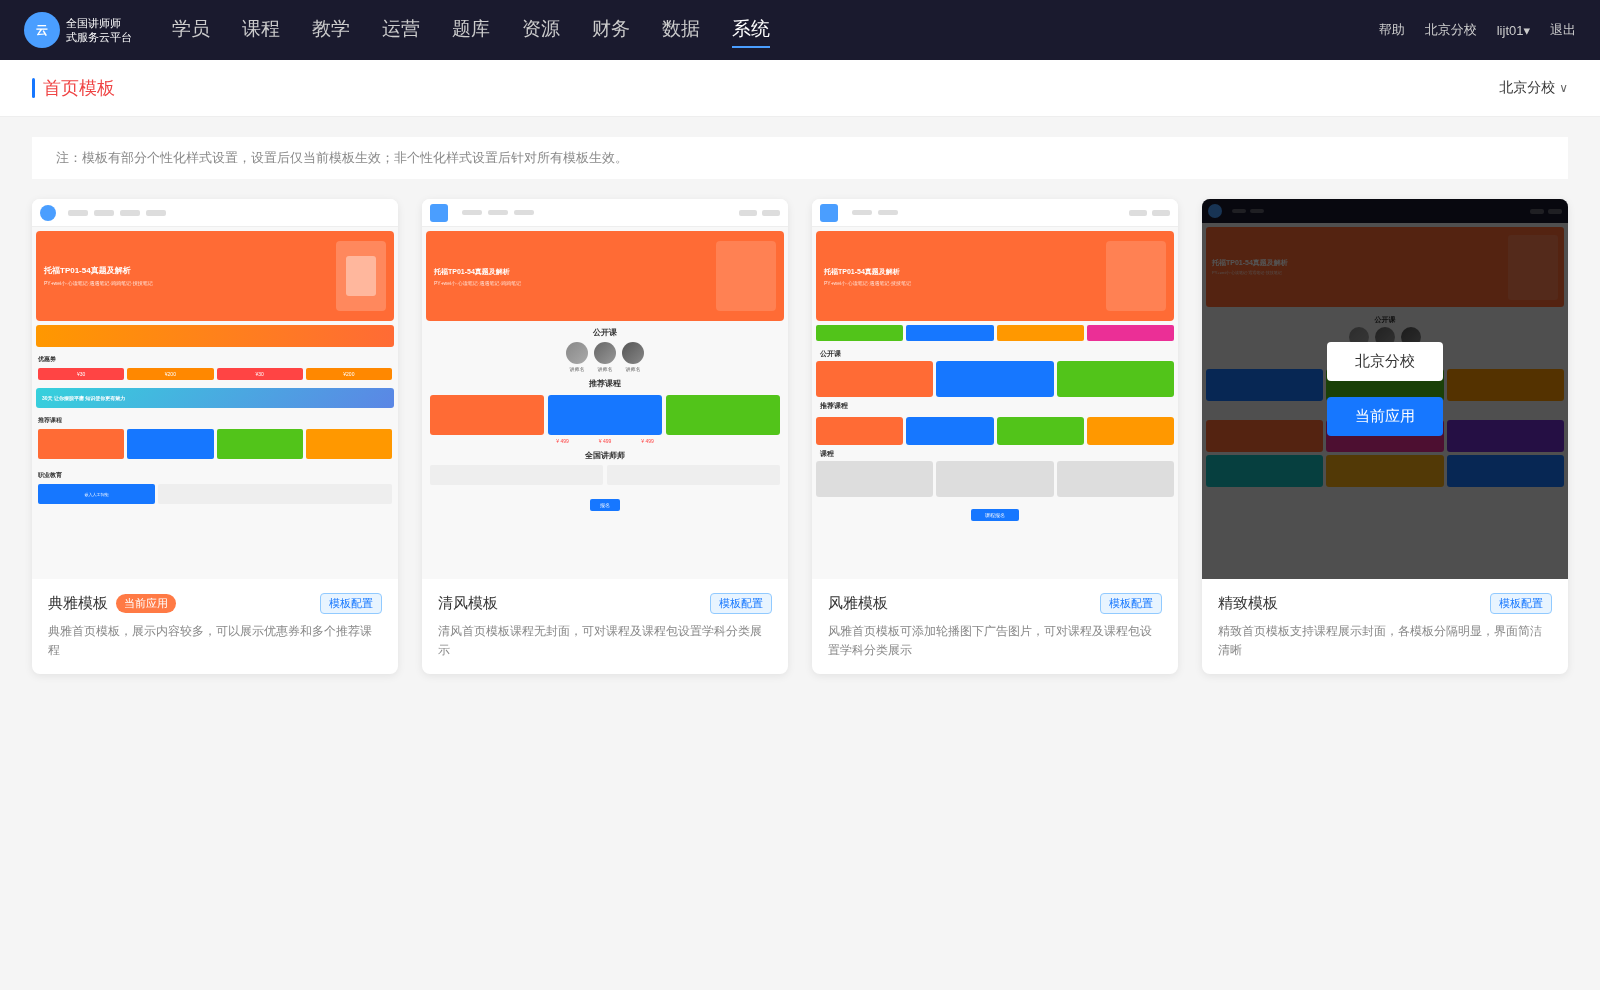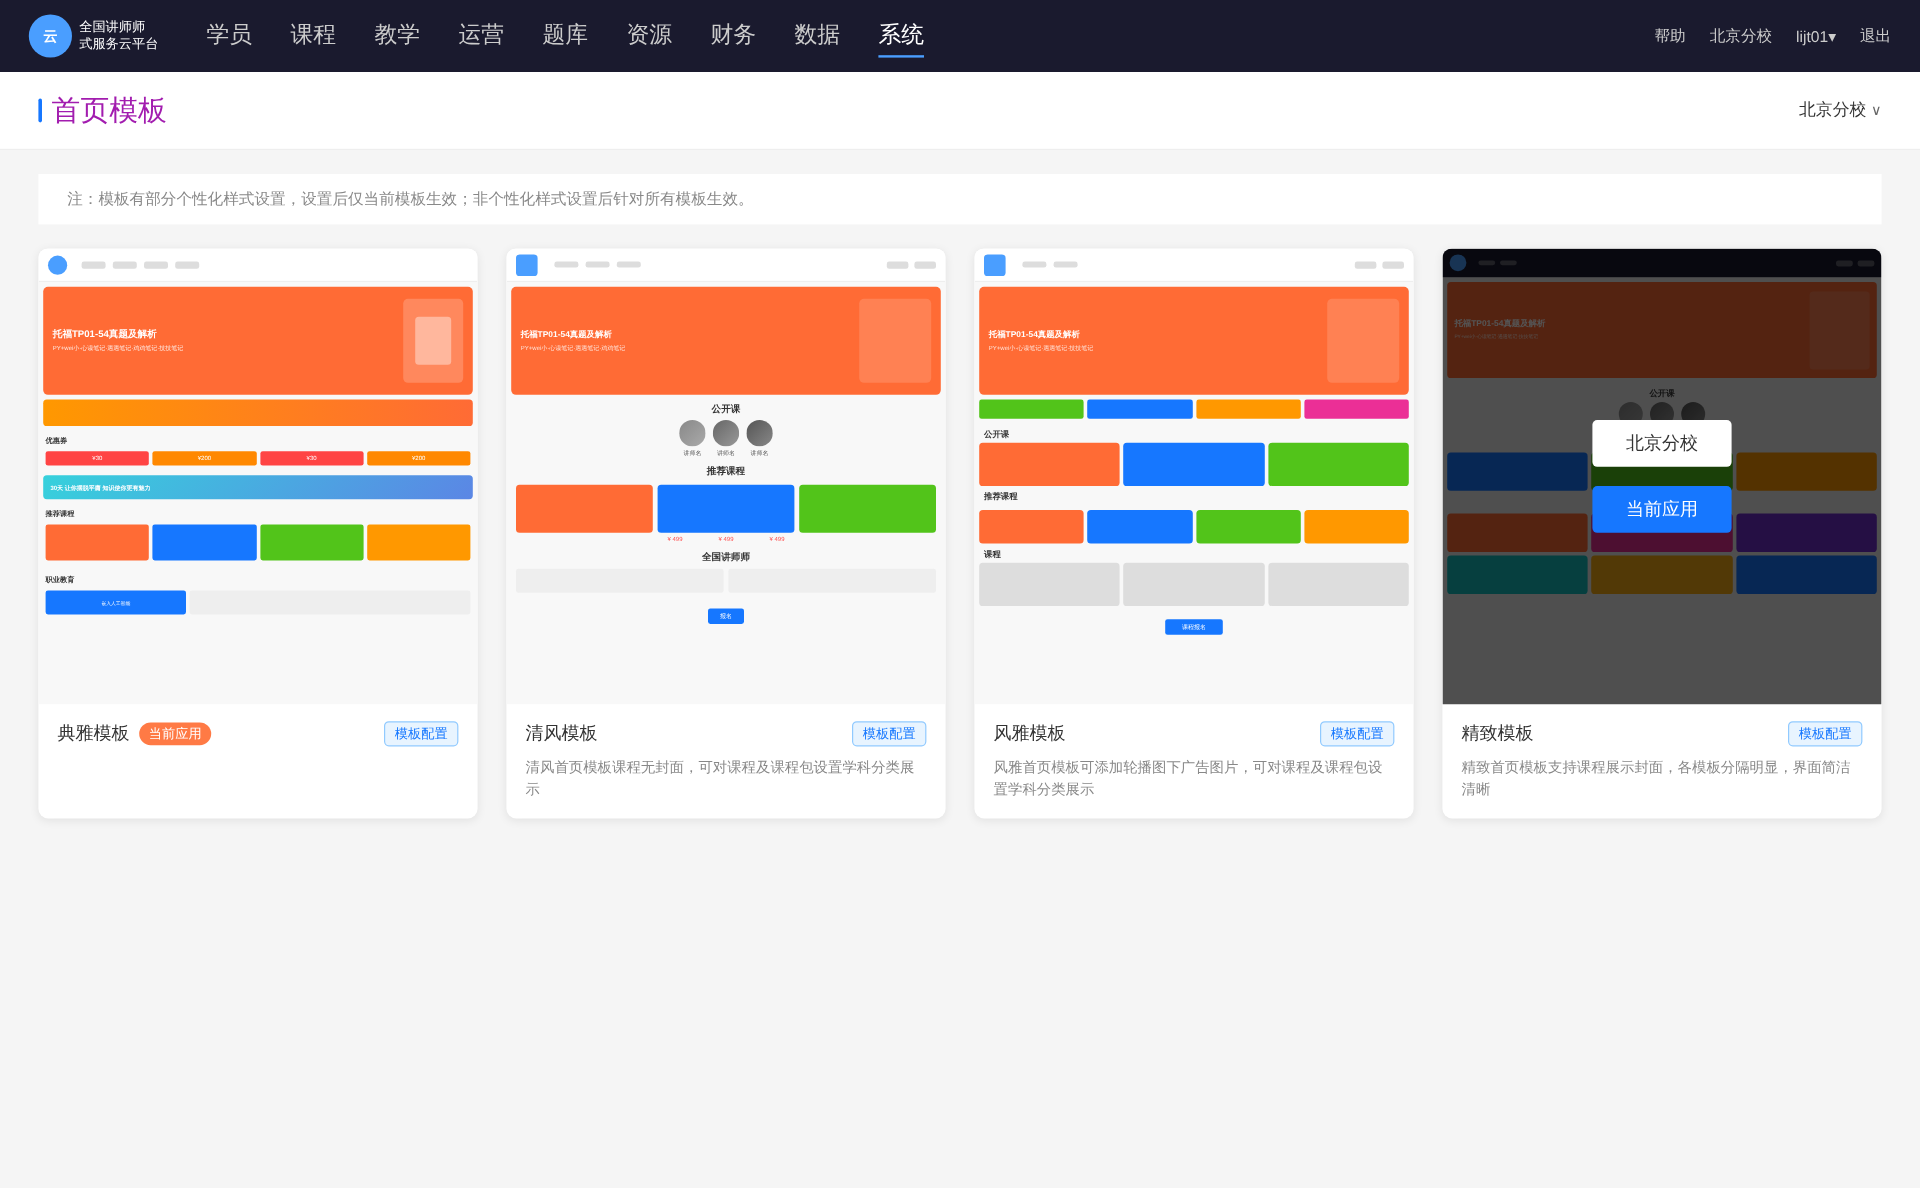--- a/index.html
+++ b/index.html
@@ -12,21 +12,21 @@
     .nav-logo-text { color: white; font-size: 11px; line-height: 1.3; }
     .nav-logo-text span { display: block; }
     .nav-menu { display: flex; gap: 32px; flex: 1; }
     .nav-item { color: #ccc; font-size: 19px; cursor: pointer; padding: 4px 0; text-decoration: none; }
     .nav-item.active { color: white; border-bottom: 2px solid #4a9eff; }
     .nav-right { display: flex; gap: 20px; align-items: center; }
     .nav-right span { color: #ccc; font-size: 13px; cursor: pointer; }
 
     
     .page-header { background: white; padding: 16px 32px; display: flex; align-items: center; justify-content: space-between; border-bottom: 1px solid #eee; }
-    .page-title { font-size: 24px; font-weight: 500; color: #a21caf; display: flex; align-items: center; gap: 8px; }
+    .page-title { font-size: 18px; font-weight: 500; color: #ef4444; display: flex; align-items: center; gap: 8px; }
     .page-title::before { content: ''; display: inline-block; width: 3px; height: 20px; background: #1677ff; border-radius: 2px; }
     .page-branch { font-size: 14px; color: #333; cursor: pointer; display: flex; align-items: center; gap: 4px; }
     .page-branch::after { content: '∨'; font-size: 12px; color: #666; }
 
     
     .main { padding: 20px 32px; background: #f5f5f5; min-height: calc(100vh - 100px); }
     .tabs { display: flex; border-bottom: 2px solid #eee; }
     .tab { padding: 14px 28px; font-size: 14px; cursor: pointer; color: #666; position: relative; }
     .tab.active { color: #1677ff; font-weight: 500; }
     .tab.active::after { content: ''; position: absolute; bottom: -2px; left: 0; right: 0; height: 2px; background: #1677ff; }
@@ -240,20 +240,21 @@
           <button class="btn-preview">预览模板</button>
           <button class="btn-apply">应用模板</button>
         </div>
       </div>
       <div class="template-info">
         <div class="template-name-row">
           <span class="template-name">典雅模板</span>
           <span class="badge-current">当前应用</span>
           <span class="badge-config">模板配置</span>
         </div>
+        <div class="template-desc">典雅首页模板，展示内容较多，可以展示优惠券和多个推荐课程</div>
       </div>
     </div>
 
     <div class="template-card">
       <div class="template-preview">
         <div class="mock-template t2">
           <div class="t2-header">
             <div class="t2-logo"></div>
             <div style="flex:1;display:flex;gap:6px;margin-left:8px;">
               <div style="width:20px;height:5px;background:#ddd;border-radius:2px;"></div>

